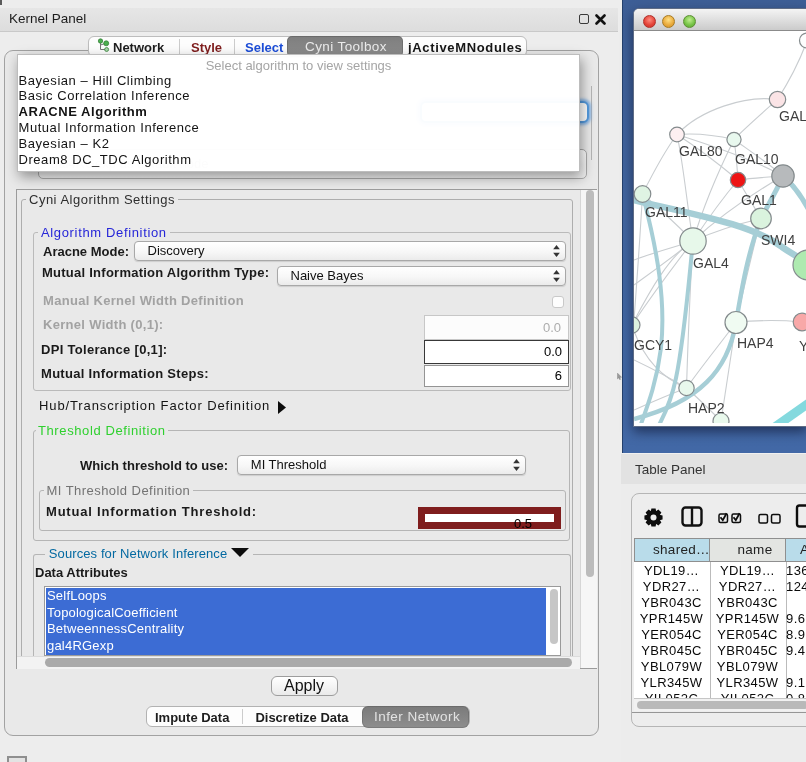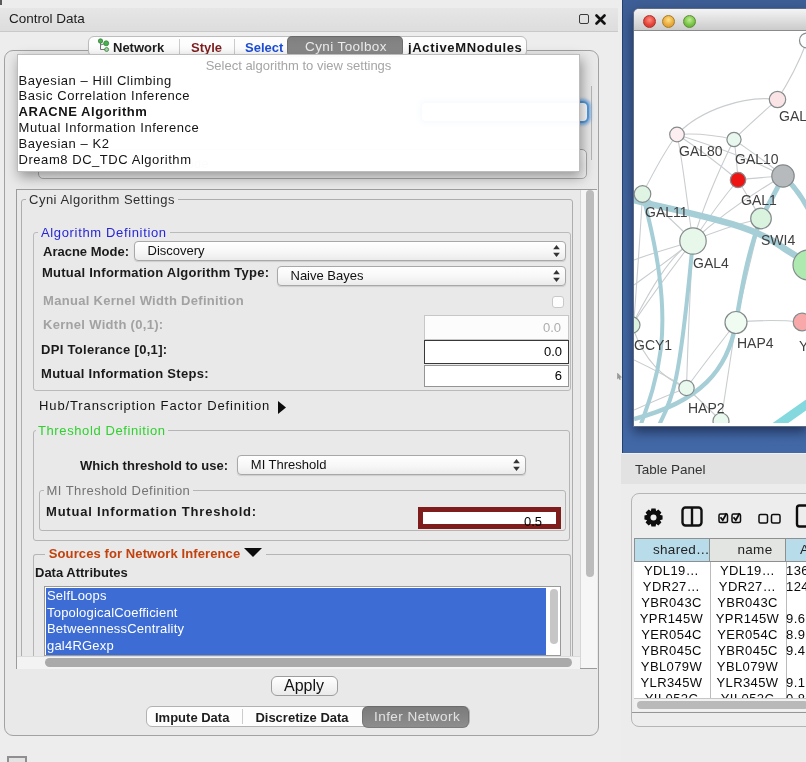--- a/index.html
+++ b/index.html
@@ -9,21 +9,21 @@
 .combo{position:absolute;border:1px solid #a8a8a8;border-radius:4px;background:linear-gradient(#ffffff,#f7f7f7 55%,#ebebeb);box-shadow:0 1px 1px rgba(0,0,0,.12);font-size:13px;color:#111;white-space:nowrap}
 .combo .ar{position:absolute;right:5px;top:50%;margin-top:-6px;width:7px;height:12px}
 .fld{position:absolute;background:#fff;font-size:13px;color:#000;text-align:right;white-space:nowrap}
 .grp{position:absolute;border:1px solid #b2b2b2;border-radius:3px}
 .grp>span{position:absolute;top:-8px;left:5px;background:#e9e9e9;padding:0 4px;font-size:13px;line-height:15px;white-space:nowrap}
 </style></head>
 <body>
 
 <div class="ab" style="left:0;top:8px;width:618px;height:24px;background:linear-gradient(#e6e6e6,#dddddd);border-bottom:1px solid #c9c9c9"></div>
 <div class="ab" style="left:0;top:0;width:2px;height:5px;background:#5a5a5a"></div>
-<div class="ab" style="left:9px;top:11px;font-size:13.5px;color:#1c1c1c">Control Data</div>
+<div class="ab" style="left:9px;top:11px;font-size:13.5px;color:#1c1c1c">Kernel Panel</div>
 <div class="ab" style="left:579px;top:14px;width:10px;height:10px;border:1.5px solid #3a3a3a;border-radius:2px"></div>
 <svg class="ab" style="left:595px;top:13.5px" width="11" height="11" viewBox="0 0 11 11">
     <path d="M1.5 1.5 L9.5 9.5 M9.5 1.5 L1.5 9.5" stroke="#111" stroke-width="2.6" stroke-linecap="round"></path>
   </svg>
 
 <div class="ab" style="left:7px;top:756px;width:20px;height:20px;border:2px solid #8f8f8f;background:#e3e3e3"></div>
 
 <div class="ab" style="left:4px;top:50px;width:595px;height:686px;border:1px solid #a2a2a2;border-radius:9px;background:#e9e9e9"></div>
 
 <div class="ab" style="left:87.5px;top:36px;width:439.5px;height:21px;background:#fdfdfd;border:1px solid #bdbdbd;border-radius:6px;box-shadow:0 1px 1px rgba(0,0,0,.08)"></div>
@@ -93,24 +93,24 @@
   </div>
 <div class="lbl ab" style="left:80px;top:458px">Which threshold to use:</div>
 <div class="combo" style="left:236.8px;top:455px;width:289px;height:19.5px;line-height:18px;padding-left:13px">MI Threshold<svg class="ar" viewBox="0 0 7 12">
       <path d="M3.5 0 L6.8 4.2 H.2 Z" fill="#333"></path>
       <path d="M3.5 12 L6.8 7.8 H.2 Z" fill="#333"></path>
     </svg></div>
 <div class="grp" style="left:38.5px;top:490px;width:527px;height:41px;border-color:#b5b5b5">
     <span style="color:#737373;left:4px;padding:0 3px;letter-spacing:.45px">MI Threshold Definition</span>
   </div>
 <div class="lbl ab" style="left:46px;top:504px;letter-spacing:.8px">Mutual Information Threshold:</div>
-<div class="fld" style="left:418px;top:506.5px;width:143px;height:22.5px;border:5px solid #7f1d1d;line-height:20.5px;padding-right:14px">0.5</div>
+<div class="fld" style="left:418px;top:506.5px;width:143px;height:22.5px;border:7px solid #7f1d1d;line-height:20.5px;padding-right:22px">0.5</div>
 
 <div class="grp" style="left:32.8px;top:554px;width:538px;height:106px;border-color:#b5b5b5;border-bottom:none;border-radius:3px 3px 0 0">
-    <span style="left:11px;top:-9px;color:#c2410c;font-weight:bold;letter-spacing:.1px">Sources for Network Inference <svg width="18" height="9" viewBox="0 0 18 9" style="vertical-align:1px">
+    <span style="left:11px;top:-9px;color:#0369a1;font-weight:normal;letter-spacing:.1px">Sources for Network Inference <svg width="18" height="9" viewBox="0 0 18 9" style="vertical-align:1px">
         <path d="M0 0 H18 L9 9 Z" fill="#0c0c0c"></path>
       </svg></span>
   </div>
 <div class="lbl ab" style="left:35px;top:565px">Data Attributes</div>
 <div class="ab" style="left:43.5px;top:586px;width:517px;height:70px;border:1px solid #9a9a9a;background:#fff"></div>
 <div class="ab" style="left:45.5px;top:587.5px;width:500px;height:67px;background:#3c6cd4"></div>
 <div class="ab" style="left:47px;top:588px;font-size:13px;letter-spacing:.2px;color:#fff;line-height:16.6px">SelfLoops<br>TopologicalCoefficient<br>BetweennessCentrality<br>gal4RGexp</div>
 <div class="ab" style="left:549.5px;top:589px;width:8px;height:55px;background:#c6c6c6;border-radius:4px"></div>
 
 <div class="ab" style="left:579.5px;top:190px;width:17px;height:478px;background:#f6f6f6;border-left:1px solid #d6d6d6"></div>

